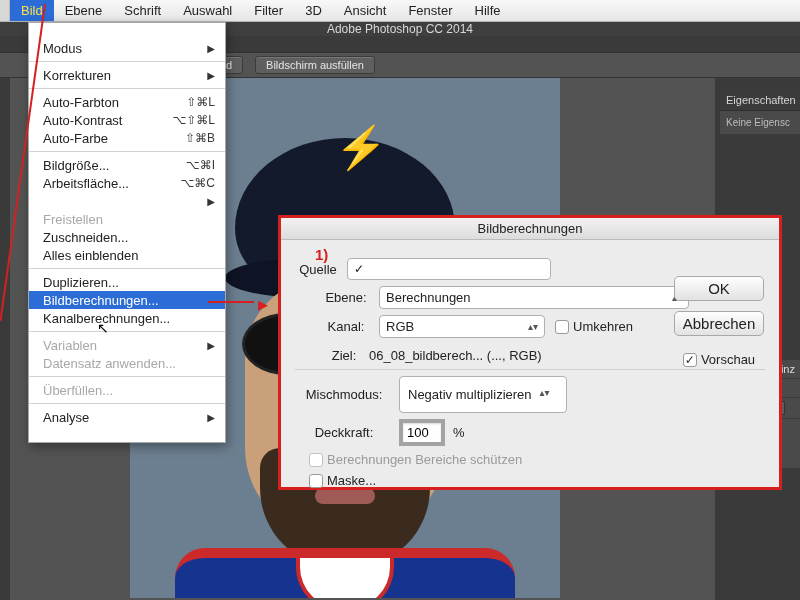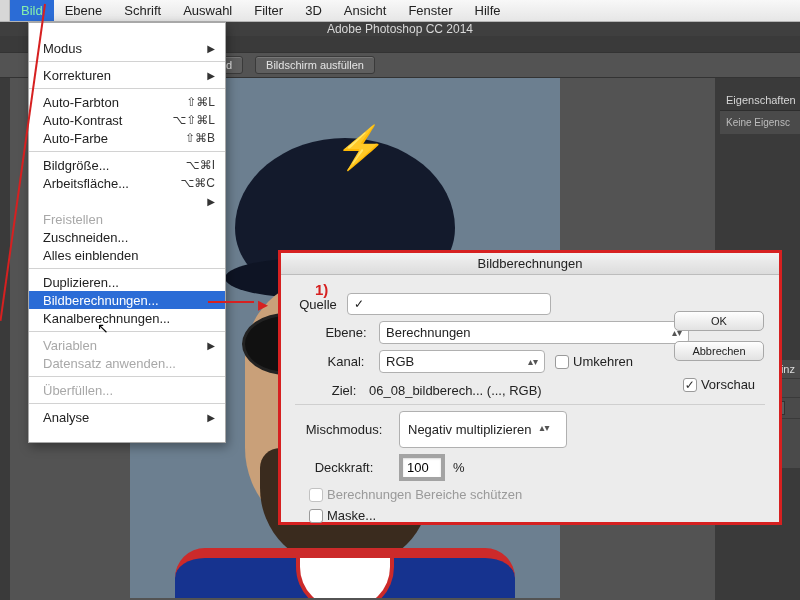--- a/index.html
+++ b/index.html
@@ -1,21 +1,21 @@
 <!DOCTYPE html>
 <html><head>
 <meta charset="utf-8">
 <style>
   * { box-sizing: border-box; margin: 0; padding: 0; font-family: -apple-system, "Lucida Grande", Arial, sans-serif; }
   body { width: 800px; height: 600px; overflow: hidden; background: #3a3a3a; position: relative; }
 
   
   .menubar { height: 22px; background: linear-gradient(#f8f8f8,#e6e6e6); border-bottom: 1px solid #b4b4b4; display: flex; align-items: center; font-size: 13px; color: #222; }
   .menubar .mitem { padding: 3px 11px; cursor: default; }
-  .menubar .mitem.active { background: #2b6cd6; color: #86efac; }
+  .menubar .mitem.active { background: #2b6cd6; color: #fde047; }
   .menubar .leftcut { width: 10px; height: 100%; background: #d7d7d7; border-right:1px solid #bbb;}
 
   
   .apptitle { height: 14px; background: #3f3f3f; color: #d8d8d8; font-size: 12px; text-align: center; line-height: 14px; position: absolute; top: 22px; left: 0; right: 0; }
 
   
   .optbar { position: absolute; top: 52px; left: 0; right: 0; height: 26px; background: #535353; display: flex; align-items: center; padding-left: 140px; gap: 12px; font-size: 11px; color: #e2e2e2; border-top:1px solid #333; border-bottom:1px solid #333;}
   .optbar .pct { color:#d0d0d0; }
   .optbar .btn { background: #5f5f5f; border: 1px solid #3a3a3a; border-radius: 3px; padding: 2px 10px; color: #e5e5e5; box-shadow: inset 0 1px 0 #777;}
   
@@ -48,36 +48,36 @@
   .rpanel { position: absolute; right: 0; top: 90px; width: 80px; background: #4a4a4a; color:#d6d6d6; font-size:11px; }
   .rpanel .hdr { background:#3b3b3b; padding:4px 6px; border-bottom:1px solid #2d2d2d;}
   .rpanel .body { padding:6px; color:#bdbdbd; font-size:10px;}
   .rpanel2 { position:absolute; right:0; top:360px; width:80px; background:#4a4a4a; color:#d6d6d6; font-size:11px;}
   .rpanel2 .row{padding:3px 5px; border-bottom:1px solid #3a3a3a;}
   .rpanel2 .blend{background:#5a5a5a;border:1px solid #333;padding:1px 4px;border-radius:2px;font-size:10px;}
   .rpanel2 .lock{display:flex;align-items:center;gap:4px;}
   .rpanel2 .sq{width:14px;height:14px;background:#5e5e5e;border:1px solid #333;}
 
   
-  .dialog { position: absolute; left: 278px; top: 215px; width: 504px; height: 275px; background: #ececec; border: 3px solid #d62020; z-index: 200; font-size: 13px; color: #222; margin-top: 35px; }
+  .dialog { position: absolute; left: 278px; top: 215px; width: 504px; height: 275px; background: #ececec; border: 3px solid #d62020; z-index: 200; font-size: 13px; color: #222; }
   .dialog .titlebar { height: 22px; background: linear-gradient(#f2f2f2,#dcdcdc); border-bottom: 1px solid #bcbcbc; text-align: center; line-height: 22px; font-size: 13px; }
   .dialog .content { position: relative; padding: 10px 14px; }
   .dialog .annot1 { position:absolute; left:34px; top:6px; color:#d62020; font-weight:bold; font-size:15px; }
   .fld { display: flex; align-items: center; margin: 6px 0; }
   .fld .lab { text-align: center; padding-right: 6px; }
   .select { background: #fff; border: 1px solid #b0b0b0; border-radius: 4px; padding: 3px 6px; display: flex; align-items: center; box-shadow: 0 1px 0 #fff inset; position:relative;}
   .select .caret { margin-left:auto; padding-left:8px; font-size:10px; color:#555;}
   .select .check { margin-right:6px; font-size:12px;}
   .pop { background:#fff; border:1px solid #b0b0b0; border-radius:4px; padding:10px 8px; display:flex; align-items:flex-start; }
   .pop .caret{margin-left:8px;font-size:10px;color:#555;}
   .chk { width:14px; height:14px; border:1px solid #9a9a9a; border-radius:3px; background:#fff; display:inline-flex; align-items:center; justify-content:center; font-size:11px; margin-right:4px;}
   .chk.on::after{content:"✓"; color:#333; font-size:12px; line-height:1;}
   .txtin { width:46px; border:4px solid #a3a3a3; background:#fff; padding:2px 4px; font-size:13px; box-shadow:inset 0 1px 2px rgba(0,0,0,.15);}
   .buttons { position: absolute; right: 12px; top: 36px; width: 96px; display:flex; flex-direction:column; gap:10px; align-items:center;}
-  .osxbtn { width:90px; padding:3px 0; text-align:center; background:linear-gradient(#fefefe,#e2e2e2); border:1px solid #a8a8a8; border-radius:5px; font-size:11px;}
+  .osxbtn { width:90px; padding:3px 0; text-align:center; background:linear-gradient(#fefefe,#e2e2e2); border:1px solid #a8a8a8; border-radius:5px; font-size:15px;}
   .hr { height:1px; background:#cfcfcf; margin:8px 0;}
   
   
   .redline { position:absolute; z-index:150; pointer-events:none; }
   .redline.line1 { left:44px; top:4px; width:2px; height:320px; background:#d62020; transform:rotate(8deg); transform-origin:top;}
   .redarrow { position:absolute; left:258px; top:292px; z-index:150; color:#d62020; font-size:20px; pointer-events:none;}
   .redarrow::before{content:"";position:absolute;right:14px;top:9px;width:46px;height:2px;background:#d62020;}
   .cursor { position:absolute; left:97px; top:320px; z-index:160; font-size:14px; color:#000; pointer-events:none;}
 </style>
 </head>

